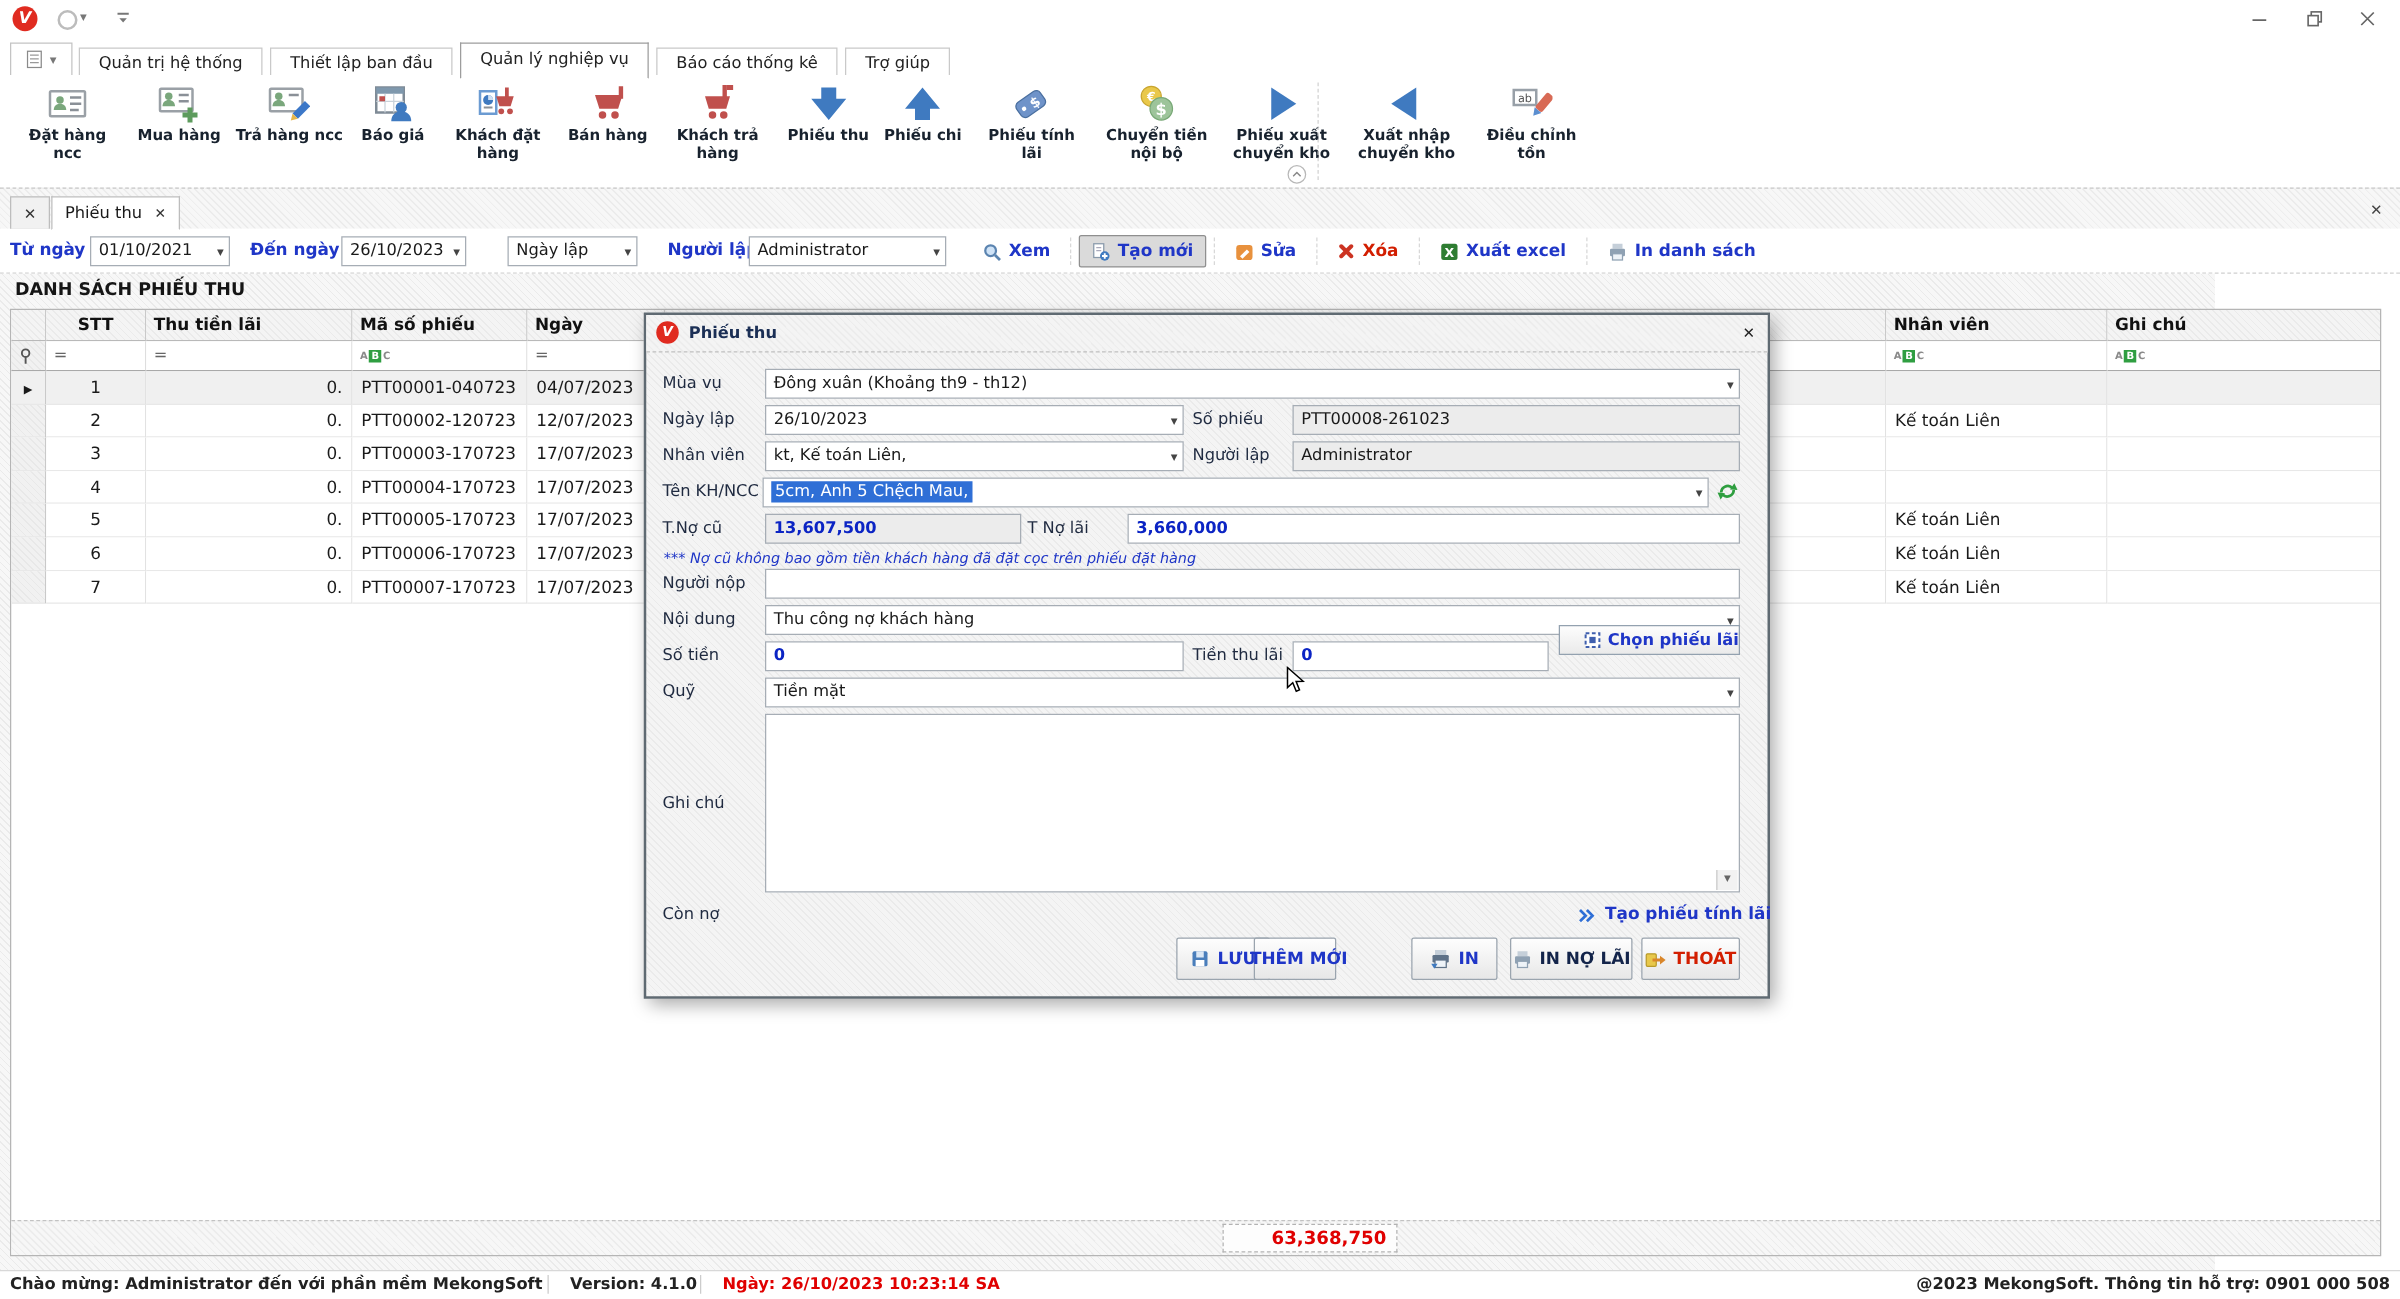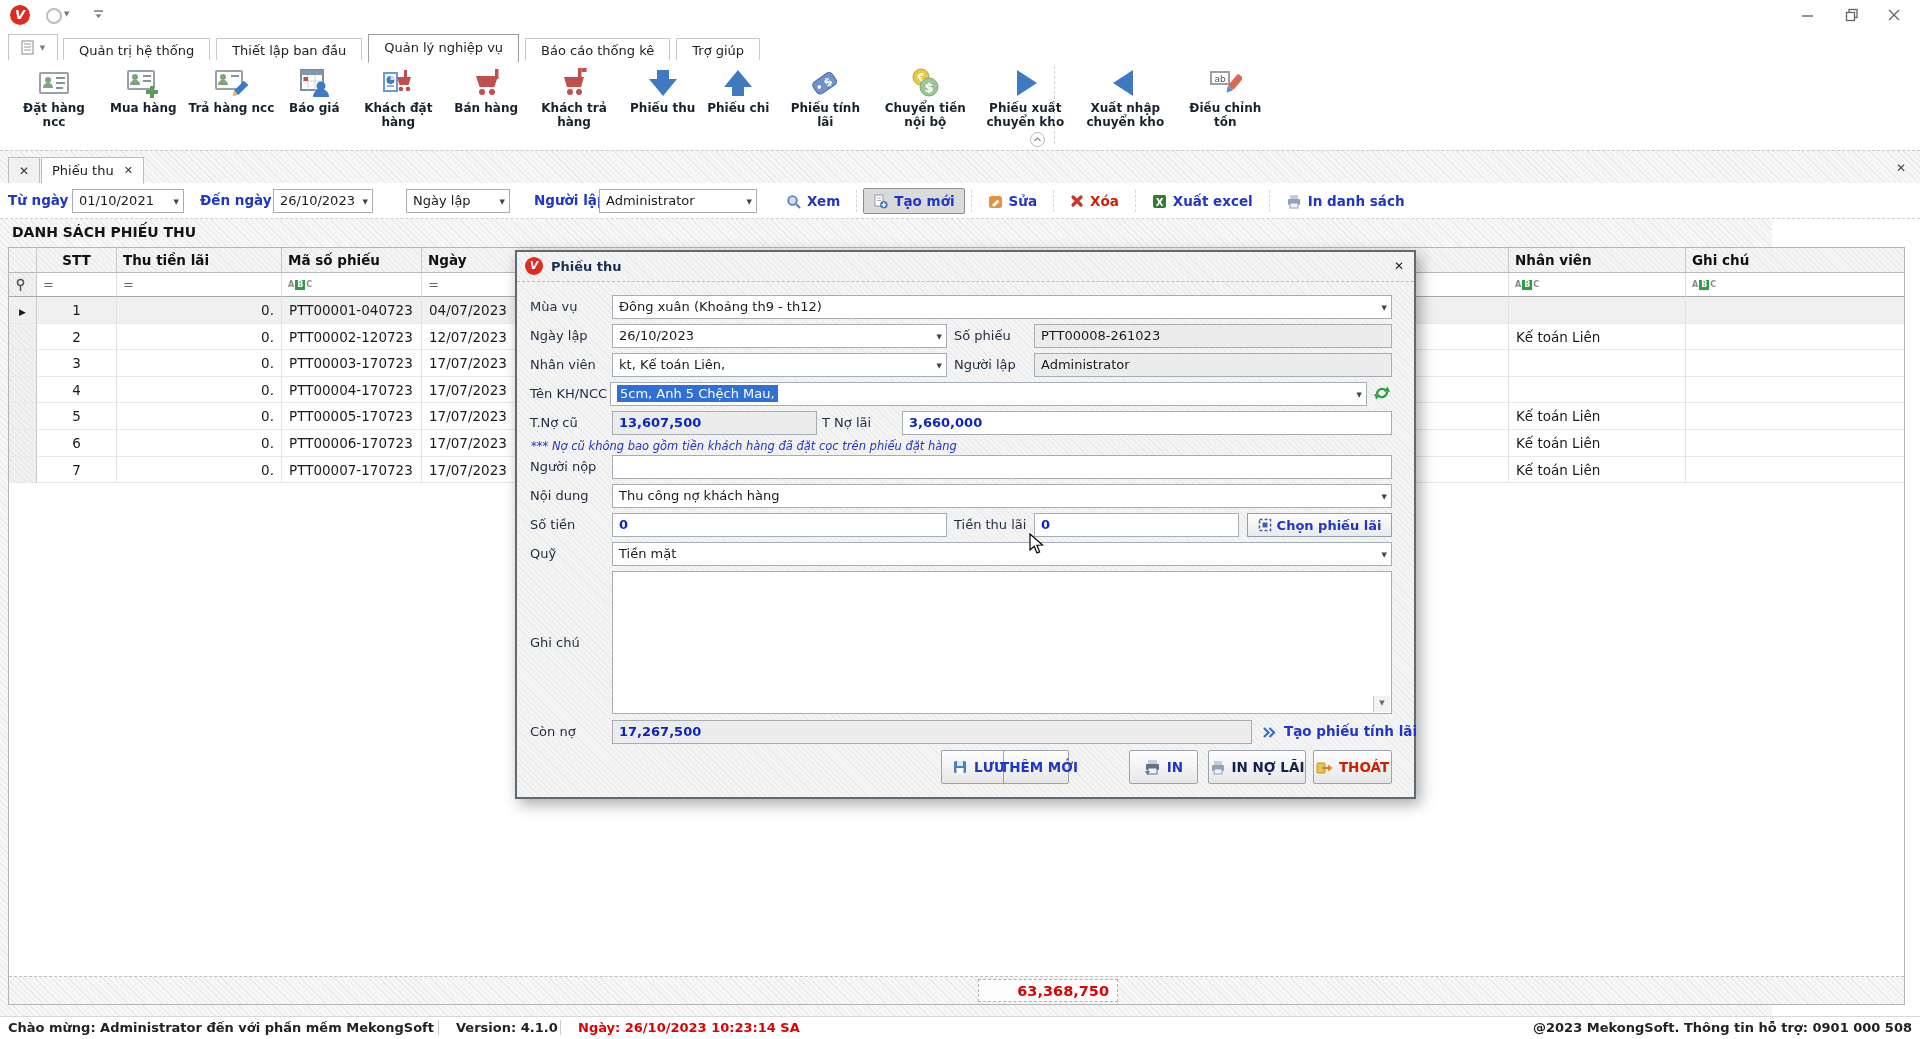--- a/index.html
+++ b/index.html
@@ -104,22 +104,22 @@
   .dcombo{padding-right:18px}
   .dcombo .arr{position:absolute;right:4px;top:1px;font-size:7px;color:#444}
   .readonly{background:#ececec}
   .blueval{color:#0b24c4;font-weight:bold}
   .hl{background:#2f6fd6;color:#fff;padding:1px 3px}
   .dnote{position:absolute;left:14px;top:187px;font-style:italic;color:#1f36c7;font-size:11.5px}
   .memo{position:absolute;left:95px;top:319px;width:780px;height:143px;border:1px solid #a6adb5;
           background:#fff;box-sizing:border-box}
   .memo-dd{position:absolute;right:1px;bottom:1px;width:16px;height:16px;border-left:1px solid #c9c9c9;
           background:#f2f2f2;text-align:center;font-size:7px;line-height:15px;color:#666}
-  .choose-btn{position:absolute;left:730px;top:261px;width:145px;height:24px;border:1px solid #93a1af;
-          background:linear-gradient(#fdfdfd,#eaeaea);display:flex;align-items:center;justify-content:center;
+  .choose-btn{position:absolute;left:730px;top:248px;width:145px;height:24px;border:1px solid #93a1af;
+          background:linear-gradient(#fdfdfd,#eaeaea);display:flex;align-items:center;justify-content:flex-end;
           gap:5px;color:#1f36c7;font-weight:bold;font-size:13px;box-sizing:border-box}
   .link-btn{position:absolute;left:745px;top:471px;display:flex;align-items:flex-end;gap:8px;color:#1f36c7;
           font-weight:bold;font-size:13.5px;white-space:nowrap}
   .dbtn{position:absolute;top:498px;height:34px;border:1px solid #9aa4ae;border-radius:2px;
           background:linear-gradient(#fefefe,#e7e7e7);display:flex;align-items:center;justify-content:center;
           gap:6px;font-weight:bold;font-size:13.5px;color:#1f36c7;box-sizing:border-box;white-space:nowrap}
   .dbtn.dark{color:#13244a}.dbtn.exit{color:#d21e00}
 
   
   .statusbar{position:absolute;left:0;top:1016px;width:1920px;height:23px;background:#fff;
@@ -623,21 +623,20 @@
     <span>Tiền mặt</span><span class="arr">▼</span>
   </div>
 
   <span class="dlabel" style="top:383px">Ghi chú</span>
   <div class="memo">
     <span></span>
     <div class="memo-dd">▼</div>
   </div>
 
   <span class="dlabel" style="top:472px">Còn nợ</span>
-  <div class="dfield readonly blueval" style="left:95px;top:468px;width:640px">17,267,500</div>
   <div class="link-btn">
     <svg width="14" height="13">
         <path d="M2 2 l4.5 4.5 L2 11 M7.5 2 l4.5 4.5 L7.5 11" stroke="#2f6fd6" stroke-width="2.2" fill="none"></path>
       </svg>
     <span>Tạo phiếu tính lãi</span>
   </div>
 
   <div class="dbtn" style="left:424px;width:75px">
     <svg width="16" height="16">
         <rect x="2" y="2" width="12" height="12" rx="1.5" fill="#4a7ebb"></rect>

